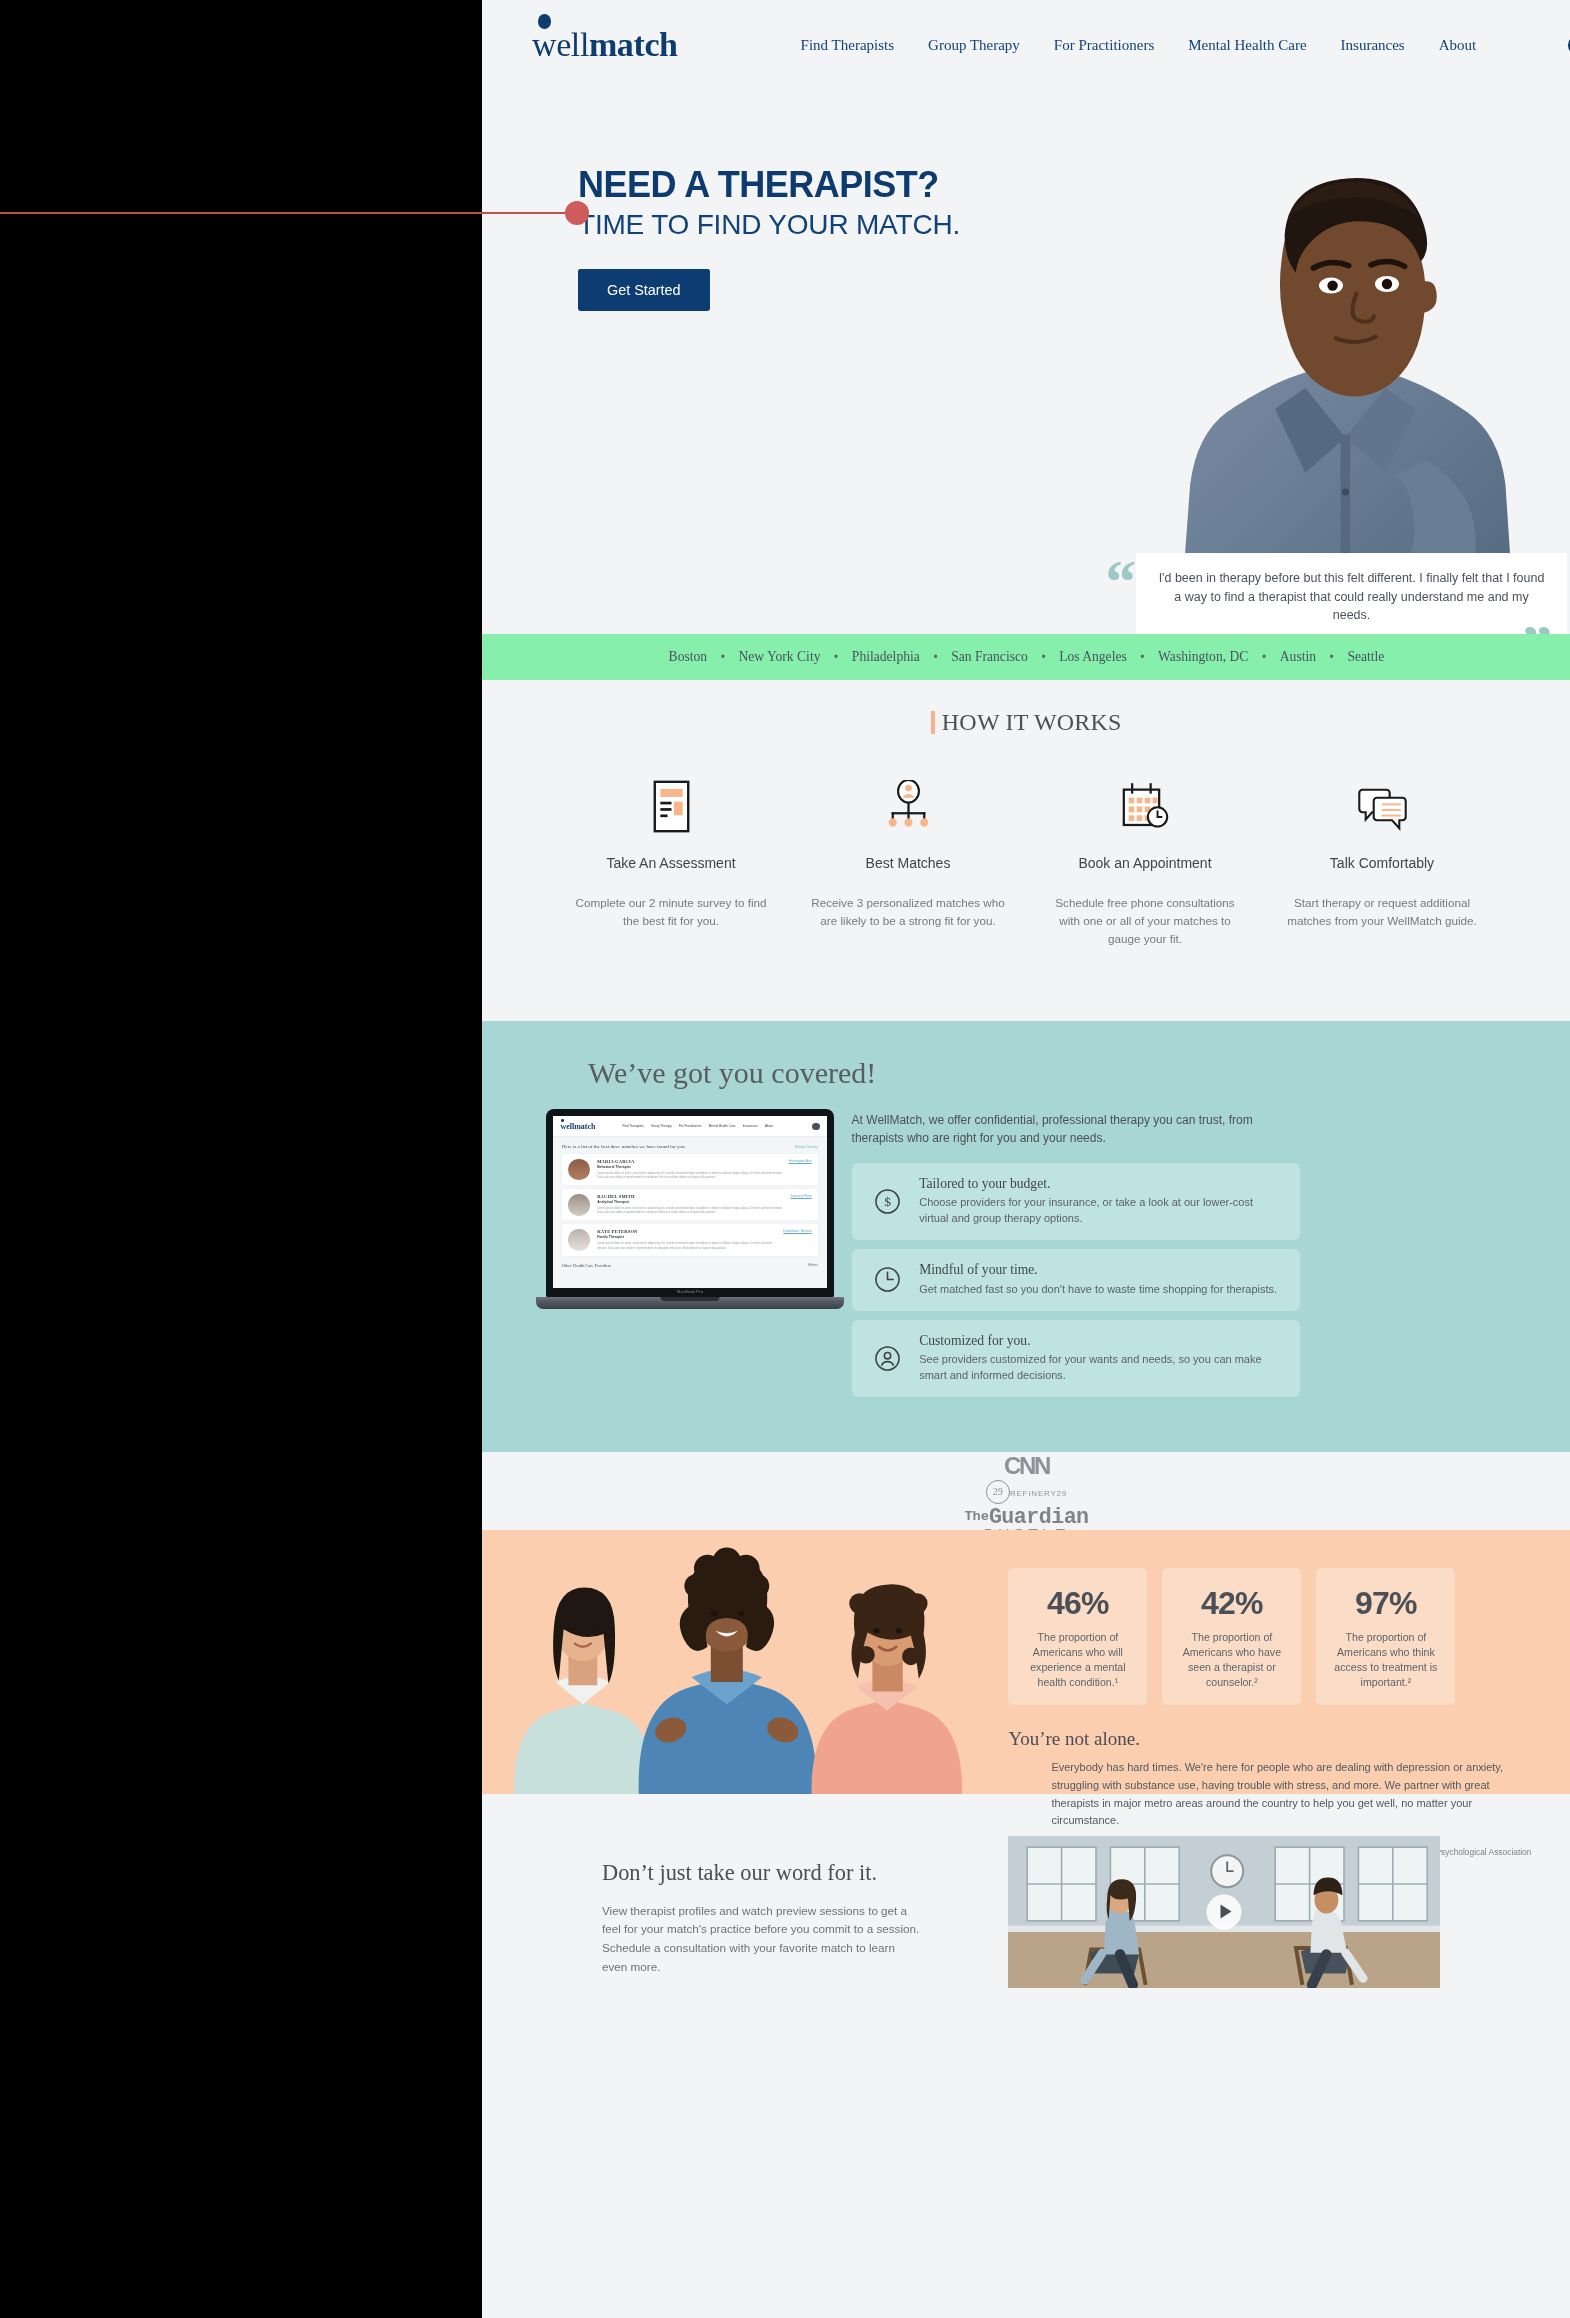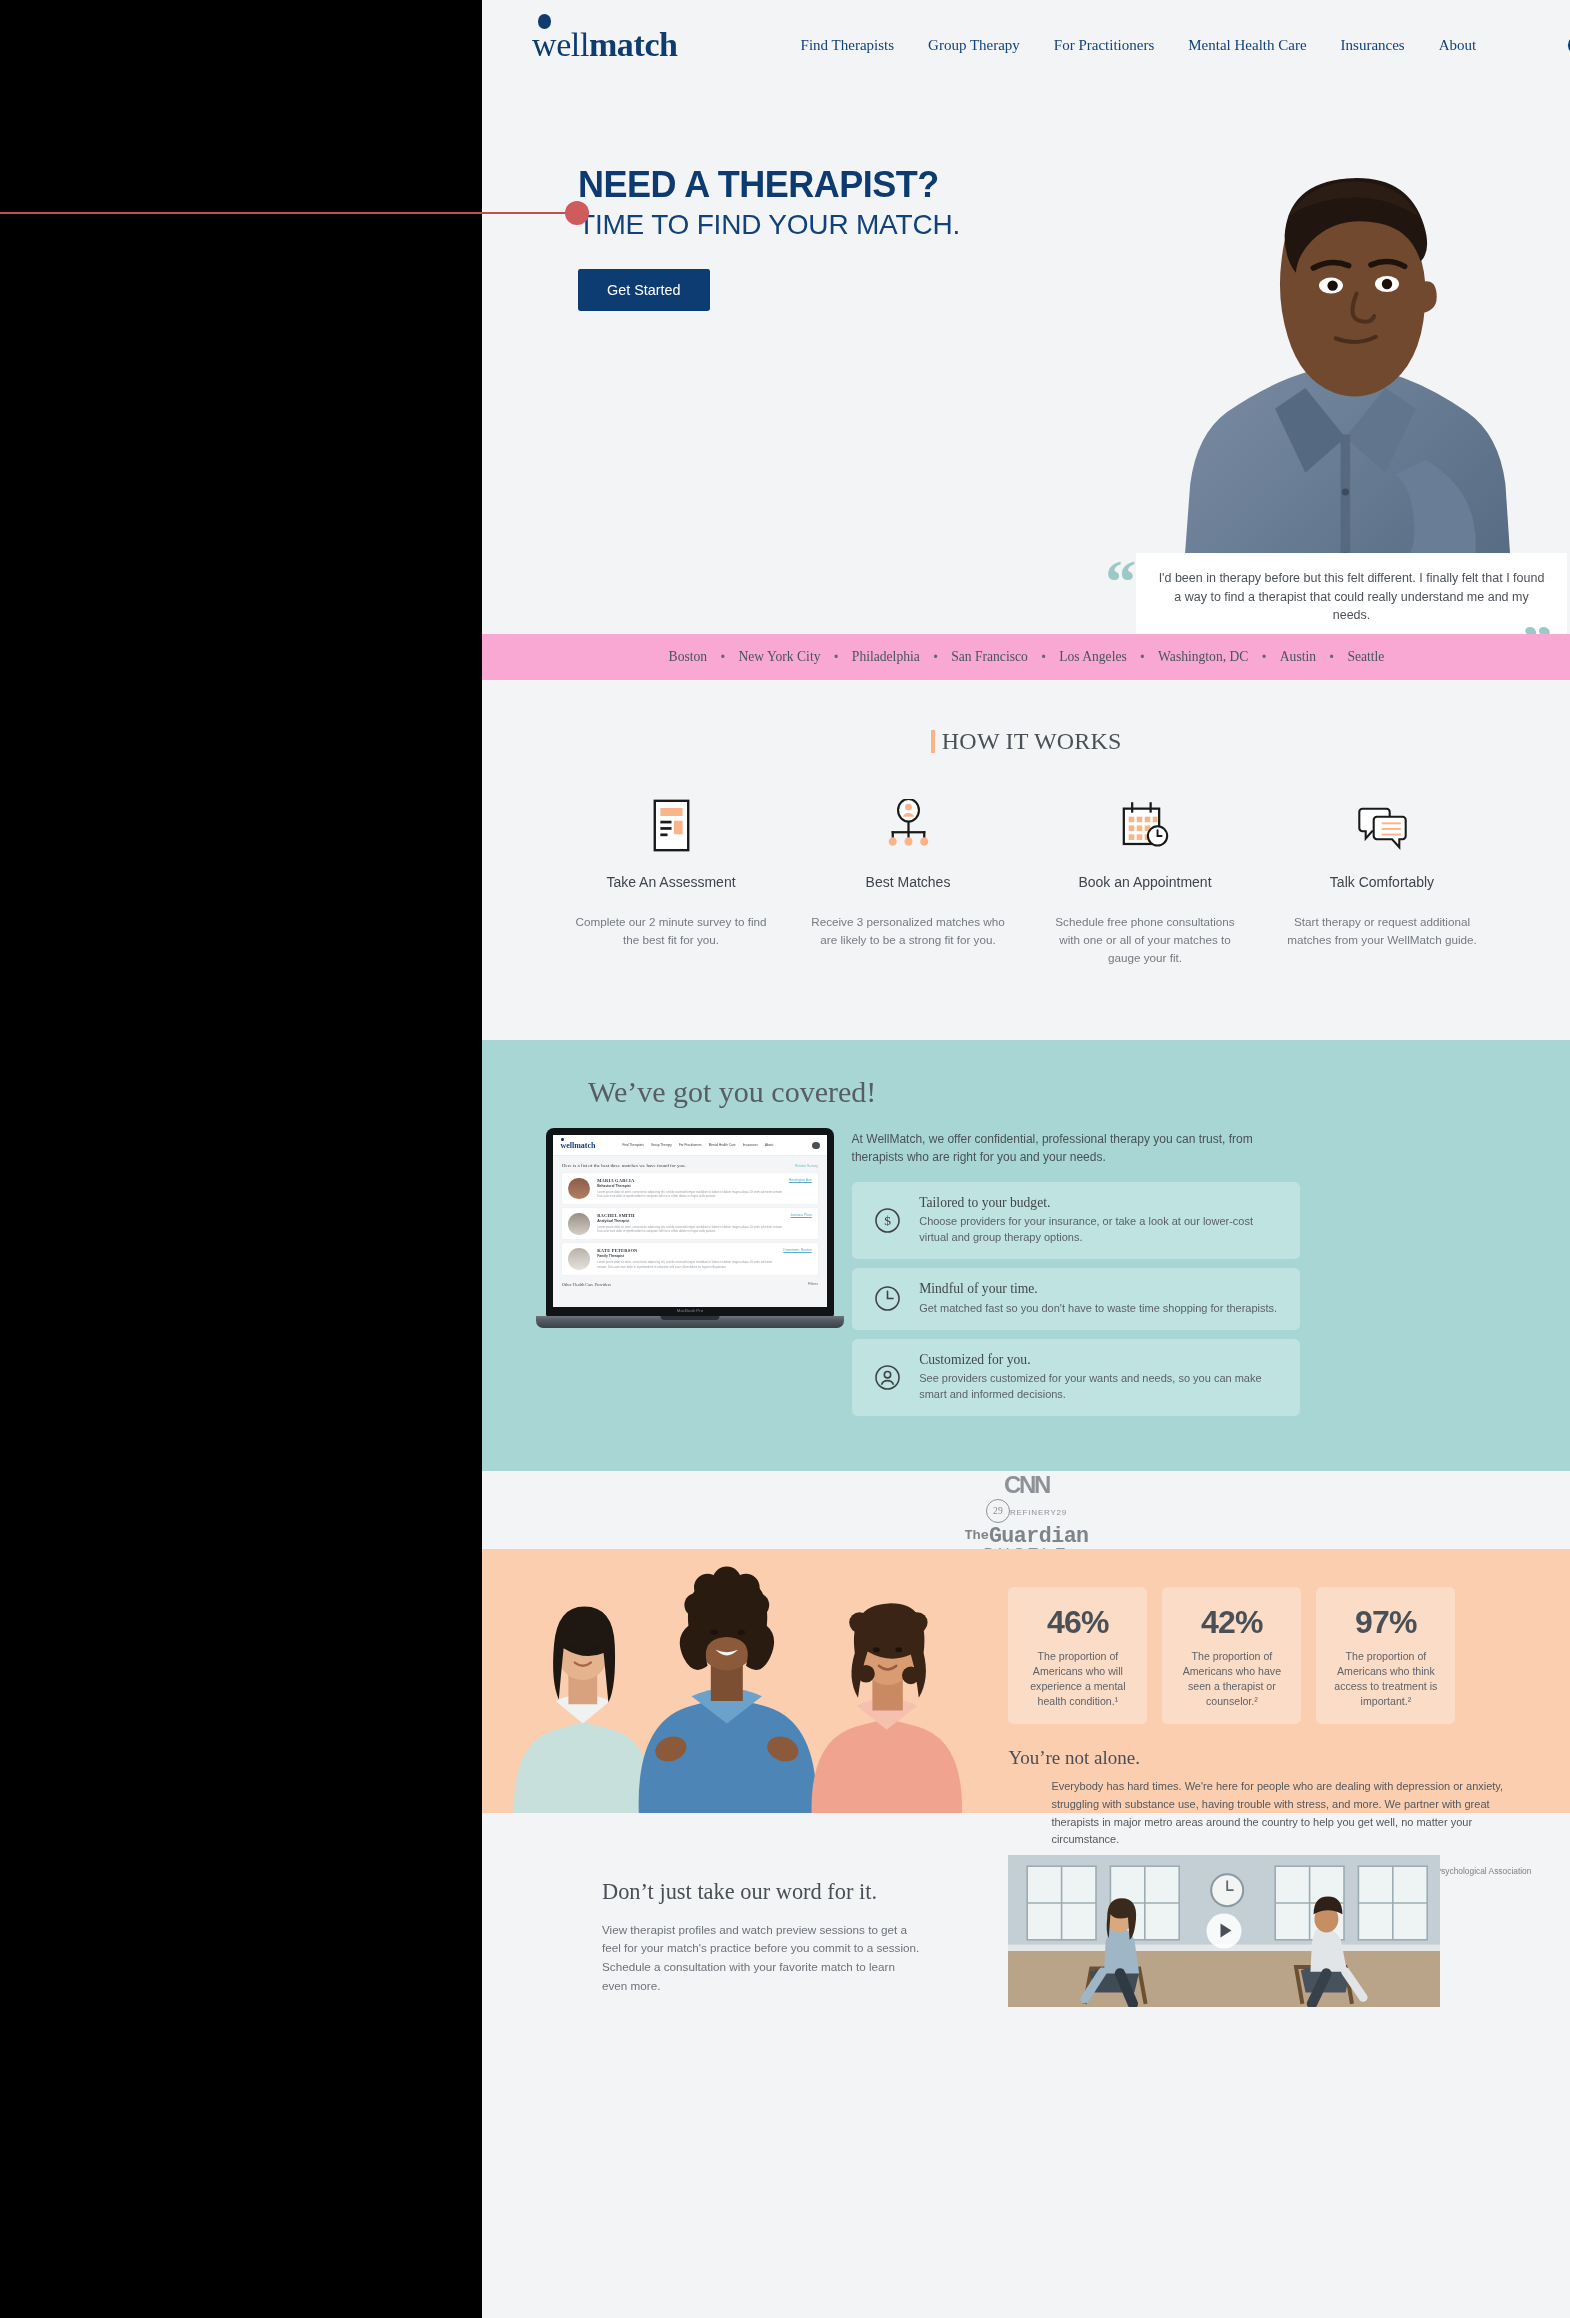--- a/index.html
+++ b/index.html
@@ -150,38 +150,38 @@
     text-align: center;
   }
   
   .hero-photo {
     position: absolute;
     right: -8px; top: 58px;
     width: 472px; height: 552px;
   }
   
   .cities {
-    background: #f9a8d4;
+    background: #86efac;
     height: 46px;
     display: flex;
     align-items: center;
     justify-content: center;
     gap: 0;
   }
   .city {
     font-family: "Liberation Serif", serif;
     font-size: 13.6px;
     color: #47555a;
     padding: 0 10.4px;
     cursor: pointer;
     white-space: nowrap;
   }
   .city-sep { color: #5d6b70; font-size: 12px; padding: 0 3.2px; }
   
-  .how { background: #f3f4f6; padding: 48px 0 72px; }
+  .how { background: #f3f4f6; padding: 29px 0 72px; }
   .how-title-row {
     display: flex; align-items: center; justify-content: center;
     margin-bottom: 44px;
   }
   .how-bar { width: 3.2px; height: 22.4px; background: #f9b388; margin-right: 7.2px; }
   .how-title {
     font-family: "Liberation Serif", serif;
     font-size: 24px;
     color: #4b5057;
     letter-spacing: 0.2px;

